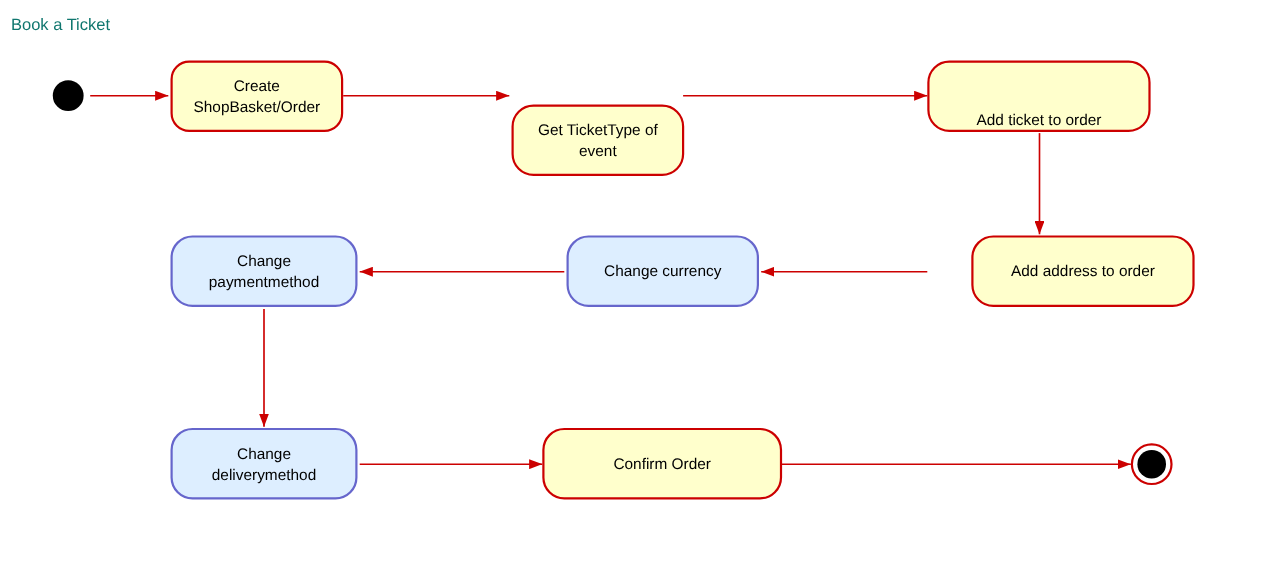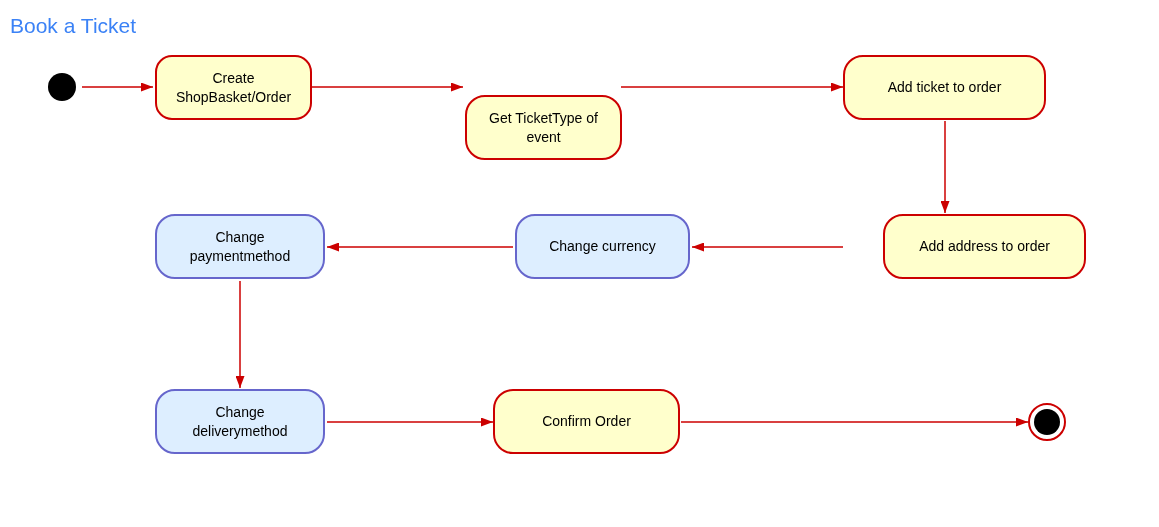--- a/index.html
+++ b/index.html
@@ -10,22 +10,22 @@
       width: 1159px;
       height: 527px;
       overflow: hidden;
       position: relative;
     }
 
     #diagram-title {
       position: absolute;
       top: 14px;
       left: 10px;
-      font-size: 21px;
-      color: #3b82f6;
+      font-size: 15px;
+      color: #0f766e;
     }
 
     .node {
       position: absolute;
       display: flex;
       align-items: center;
       justify-content: center;
       text-align: center;
       border-radius: 20px;
       font-size: 14px;
@@ -110,39 +110,39 @@
 <div class="circle-start" style="width:28px; height:28px; left:48px; top:73px;"></div>
 
 <div class="node node-yellow" style="left:155px; top:55px; width:157px; height:65px;border-radius:17px;">
   <span>Create<br>ShopBasket/Order</span>
 </div>
 
 <div class="node node-yellow" style="left:465px; top:55px; width:157px; height:65px;margin-top:40px;">
   <span>Get TicketType of<br>event</span>
 </div>
 
-<div class="node node-yellow" style="left:843px; top:55px; width:203px; height:65px;">
+<div class="node node-yellow" style="left:843px; top:55px; width:203px; height:65px;align-items:flex-end;">
   <span>Add ticket to order</span>
 </div>
 
 <div class="node node-yellow" style="left:843px; top:214px; width:203px; height:65px;margin-left:40px;">
   <span>Add address to order</span>
 </div>
 
 <div class="node node-blue" style="left:515px; top:214px; width:175px; height:65px;">
   <span>Change currency</span>
 </div>
 
 <div class="node node-blue" style="left:155px; top:214px; width:170px; height:65px;">
   <span>Change<br>paymentmethod</span>
 </div>
 
 <div class="node node-blue" style="left:155px; top:389px; width:170px; height:65px;">
   <span>Change<br>deliverymethod</span>
 </div>
 
-<div class="node node-yellow" style="left:493px; top:389px; width:187px; height:65px;">
+<div class="node node-yellow" style="left:493px; top:389px; width:218px; height:65px;">
   <span>Confirm Order</span>
 </div>
 
 <div class="circle-end-outer" style="width:38px; height:38px; left:1028px; top:403px;">
   <div class="circle-end-inner" style="width:26px; height:26px;"></div>
 </div>
 
 </body></html>

